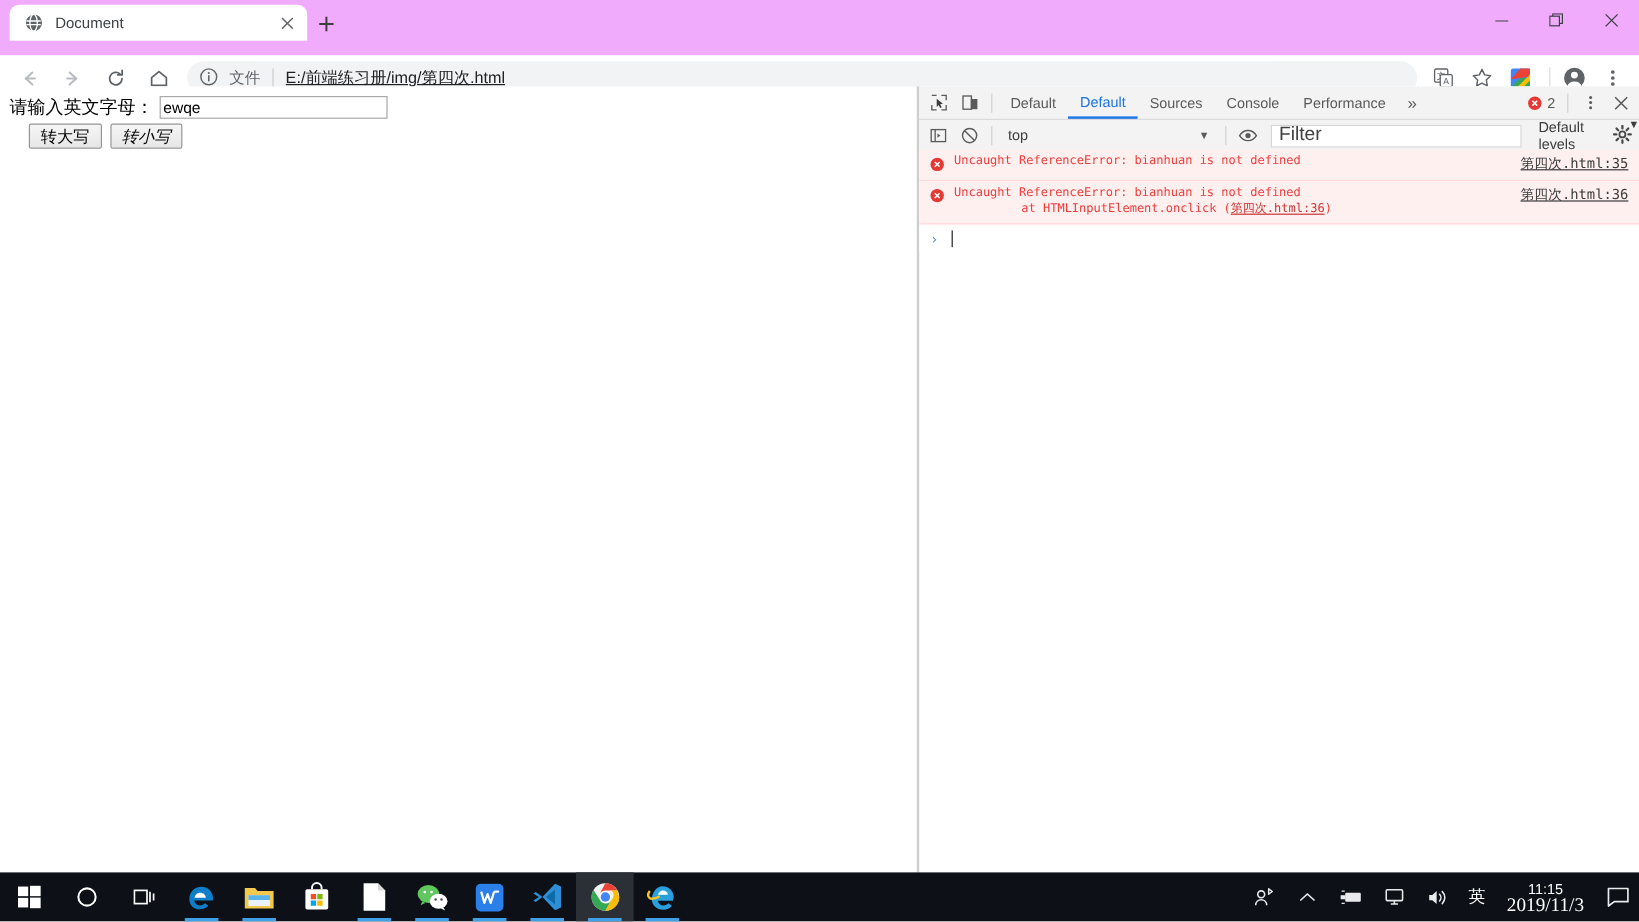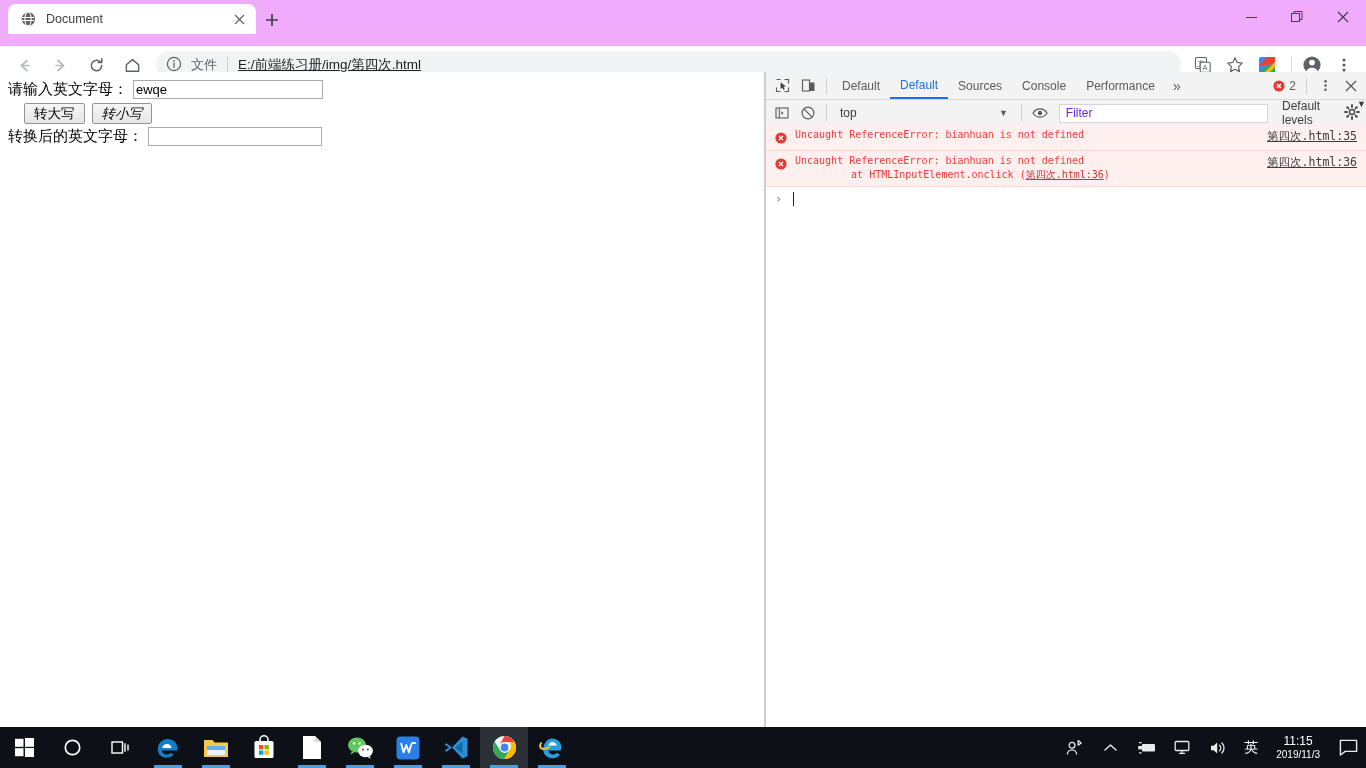--- a/index.html
+++ b/index.html
@@ -126,21 +126,21 @@
     display:flex;align-items:center;width:186px;height:20px;
     margin-left:2px;padding-left:6px;box-sizing:border-box;position:relative;
   }
   .ctx-select .lbl{font-size:12px;color:#3c3c3c;}
   .ctx-select .caret{position:absolute;right:8px;font-size:9px;color:#5a5a5a;}
   .filterbox{
     width:214px;height:19px;margin-left:6px;background:#ffffff;
     border:1px solid #d6d6d6;box-sizing:border-box;
     display:flex;align-items:center;padding-left:6px;
   }
-  .filterbox .ph{font-size:12px;color:#6d28d9;}
+  .filterbox .ph{font-size:16px;color:#404040;}
   .levels{margin-left:14px;font-size:12px;color:#3c3c3c;display:flex;}
   .levels .caret{margin-left:5px;font-size:9px;}
   .gear{position:absolute;right:6px;top:4px;}
 
   .console{position:absolute;left:0;right:0;top:53px;bottom:0;overflow:hidden;}
   .msg{
     background:#fff0f0;border-bottom:1px solid #ffd6d6;
     position:relative;padding:3px 0 4px 0;min-height:26px;box-sizing:border-box;
   }
   .msg-icon{position:absolute;left:9px;top:5px;width:12px;height:12px;}
@@ -177,21 +177,21 @@
   .tray-icon{
     height:41px;min-width:26px;padding:0 5px;
     display:flex;align-items:center;justify-content:center;color:#e9eaec;
   }
   .tray-ime{font-size:14px;color:#ffffff;padding:0 8px;}
   .clock{
     height:41px;padding:0 10px;display:flex;flex-direction:column;
     align-items:center;justify-content:center;color:#ffffff;
   }
   .clock .t{font-size:12px;line-height:14px;}
-  .clock .d{font-size:10px;line-height:14px;}
+  .clock .d{font-size:16px;line-height:14px;font-family:Liberation Serif, serif;}
   .notif{width:36px;height:41px;display:flex;align-items:center;justify-content:center;}
 </style>
 </head>
 <body>
 
 <div class="screen">
 
   <div class="chrome">
 
     <div class="tabstrip">
@@ -320,24 +320,20 @@
       <div class="row">
         <span class="row-label">请输入英文字母：</span>
         <input class="txtfield field-1" type="text" value="ewqe" style="">
       </div>
 
       <div class="btnrow">
         <button class="pgbtn">转大写</button>
         <button class="pgbtn">转小写</button>
       </div>
 
-      <div class="row">
-        <span class="row-label">转换后的英文字母：</span>
-        <input class="txtfield field-2" type="text" value="" style="">
-      </div>
 
     </div>
   </div>
   <div class="vsplit"></div>
 
   <div class="devtools">
 
     <div class="dt-tabbar">
       <div class="dt-iconbtn" style="margin-left:3px;">
         <svg width="15" height="15" viewBox="0 0 15 15">

